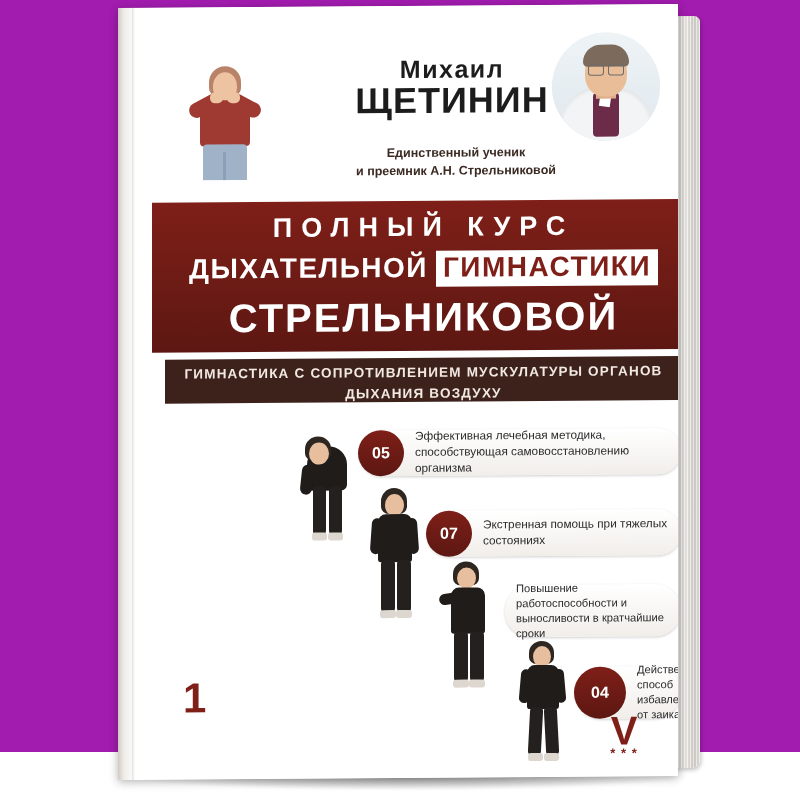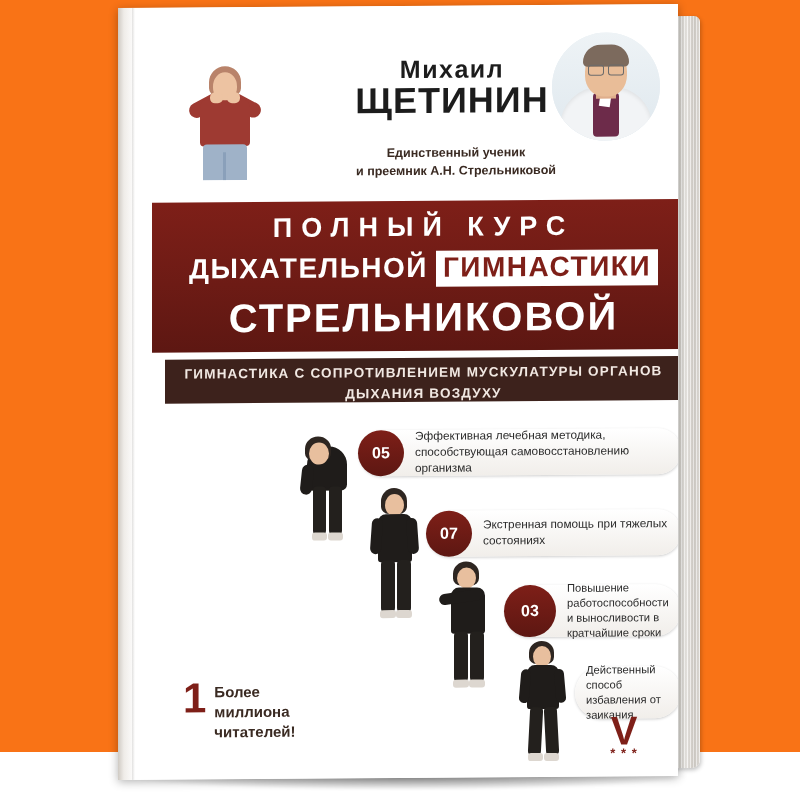--- a/index.html
+++ b/index.html
@@ -2,21 +2,21 @@
 <html><head>
 <meta charset="utf-8">
 <style>
   html,body{margin:0;padding:0;}
   body{
     width:800px;height:800px;
     background:#ffffff;
     font-family:"Liberation Sans", sans-serif;
     overflow:hidden;
   }
-  #stage{position:relative;width:800px;height:752px;background:#f97316;}
+  #stage{position:relative;width:800px;height:752px;background:#a21caf;}
 
   
   .book{
     position:absolute;left:118px;top:8px;width:582px;height:778px;
   }
   
   .pages{
     position:absolute;right:0;top:12px;width:34px;height:752px;
     background:linear-gradient(90deg,#e9e7e4 0%,#f6f5f3 18%,#dcd9d4 42%,#f3f1ee 60%,#cfcbc5 82%,#e6e3df 100%);
     border-radius:2px 6px 8px 2px;
@@ -297,34 +297,29 @@
 
         <div class="feat f1">
           <div class="badge">05</div>
           <div class="txt">Эффективная лечебная методика, способствующая самовосстановлению организма</div>
         </div>
         <div class="feat f2">
           <div class="badge">07</div>
           <div class="txt">Экстренная помощь при тяжелых состояниях</div>
         </div>
         <div class="feat f3">
-          <div class="badge">03</div>
           <div class="txt">Повышение работоспособности и выносливости в кратчайшие сроки</div>
         </div>
         <div class="feat f4">
+          <div class="badge">04</div>
           <div class="txt">Действенный способ избавления от заикания</div>
         </div>
 
         <div class="million">
           <div class="one">1</div>
-          <div class="mtxt">
-            <div>Более</div>
-            <div>миллиона</div>
-            <div>читателей!</div>
-          </div>
         </div>
 
         <div class="logo">
           <span>V</span>
           <span class="ast">* * *</span>
         </div>
 
       </div>
     </div>
   </div>

